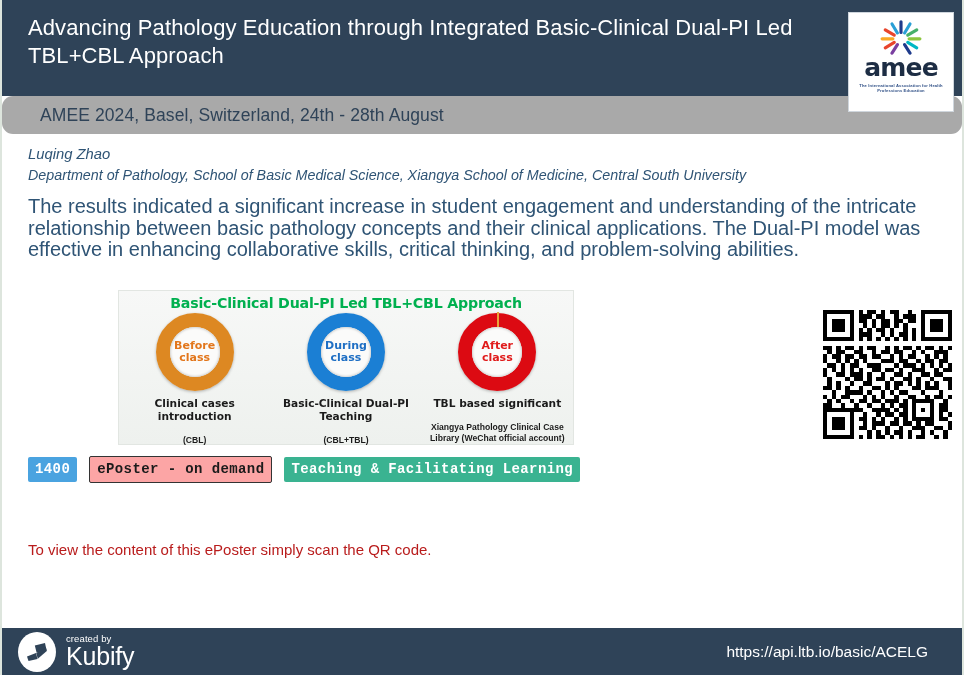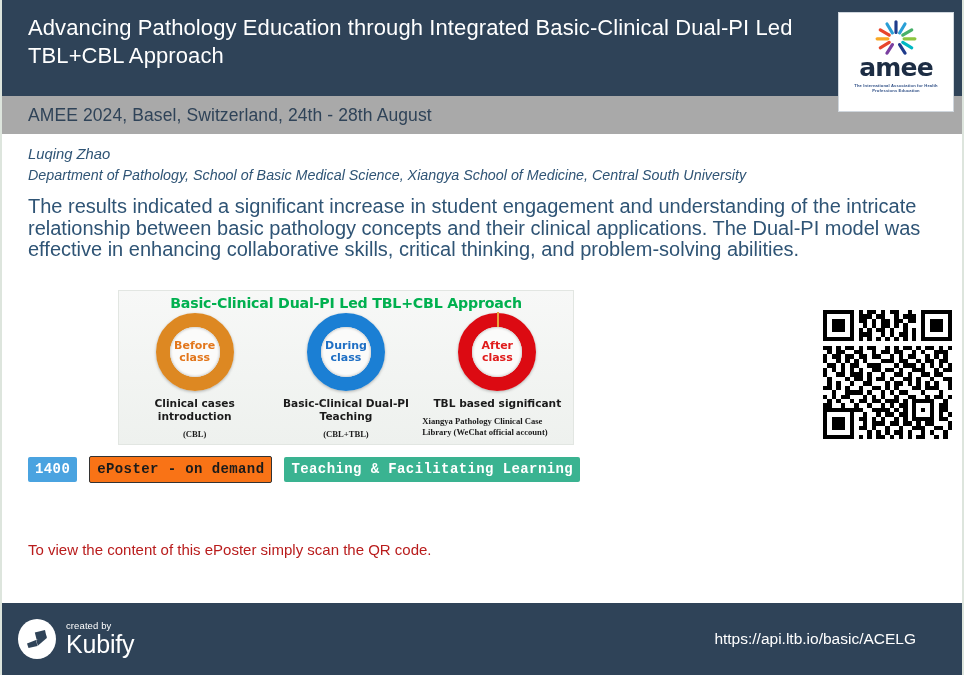--- a/index.html
+++ b/index.html
@@ -37,21 +37,21 @@
     font-size: 22px;
     line-height: 28px;
     font-weight: 400;
     max-width: 810px;
     letter-spacing: 0.1px;
   }
   .amee-logo {
     position: absolute;
     right: 8px;
     top: 12px;
-    width: 116px;
+    width: 106px;
     height: 100px;
     background: #ffffff;
     border: 1px solid #cfd6dd;
     box-sizing: border-box;
     display: flex;
     flex-direction: column;
     align-items: center;
     justify-content: flex-start;
     padding-top: 6px;
   }
@@ -75,22 +75,23 @@
     letter-spacing: 0.15px;
     max-width: 86px;
   }
 
   
   .subbar {
     height: 38px;
     background: #a9a9a9;
     display: flex;
     align-items: center;
-    padding-left: 26px;
-    box-sizing: border-box;
+    padding-left: 38px;
+    box-sizing: border-box;
+    border-radius: 11px;
   }
   .subbar-text {
     color: #2f4358;
     font-size: 17.5px;
     letter-spacing: 0.1px;
   }
 
   
   .body-area {
     padding: 10px 14px 0 26px;
@@ -201,23 +202,24 @@
     font-weight: 700;
     color: #1b1b1b;
     text-align: center;
     line-height: 13px;
     font-family: "DejaVu Sans", sans-serif;
   }
   .cap-sub {
     font-size: 8.6px;
     font-weight: 700;
     color: #1b1b1b;
+    text-align: center;
     line-height: 10.5px;
-    margin-top: 6px;
-    font-family: Liberation Serif, serif;
+    margin-top: 12px;
+    font-family: Liberation Sans, sans-serif;
   }
 
   
   .qr-box {
     position: absolute;
     left: 821px;
     top: 310px;
     width: 129px;
     height: 129px;
     background: #ffffff;
@@ -238,41 +240,41 @@
     font-size: 14px;
     font-weight: 700;
     line-height: 1;
     padding: 5px 7px 6px 7px;
     box-sizing: border-box;
     border-radius: 2px;
     white-space: nowrap;
     letter-spacing: 0.4px;
   }
   .badge-id { background: #4aa3e0; color: #ffffff; }
-  .badge-type { background: #f97316; color: #1b1b1b; border: 1.5px solid #333333; }
+  .badge-type { background: #fca5a5; color: #1b1b1b; border: 1.5px solid #333333; }
   .badge-topic { background: #3ab391; color: #ffffff; }
 
   
   .scan-note {
     position: absolute;
     left: 26px;
     top: 541px;
     color: #b91c1c;
     font-size: 15px;
   }
 
   
   .footer {
     position: absolute;
     left: 0; right: 0; bottom: 0;
-    height: 72px;
+    height: 47px;
     background: #2f4358;
     display: flex;
     align-items: center;
-    padding: 0 36px 0 16px;
+    padding: 0 24px 0 16px;
     box-sizing: border-box;
   }
   .footer-brand { display: flex; align-items: center; gap: 10px; }
   .kubify-mark {
     width: 38px; height: 40px;
     border-radius: 50%;
     background: #ffffff;
     display: flex; align-items: center; justify-content: center;
   }
   .kubify-text { display: flex; flex-direction: column; line-height: 1; }

